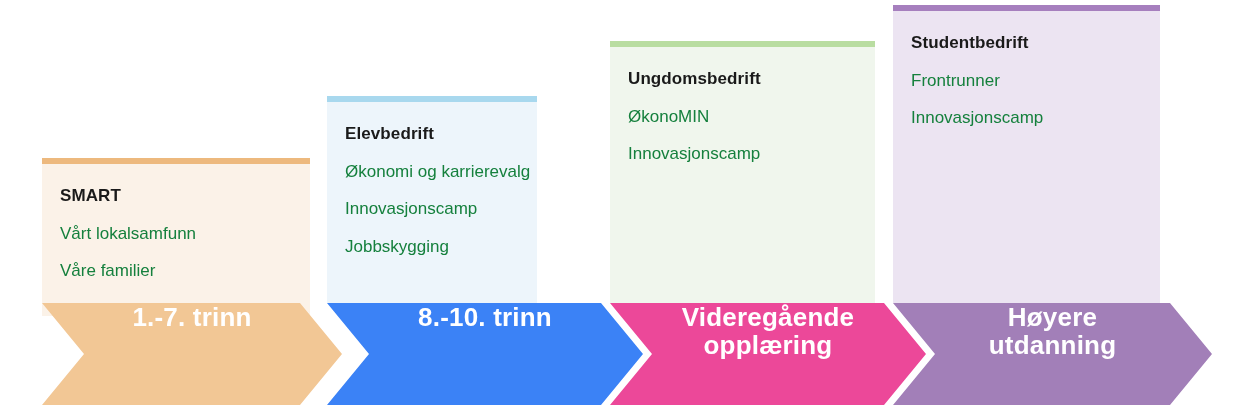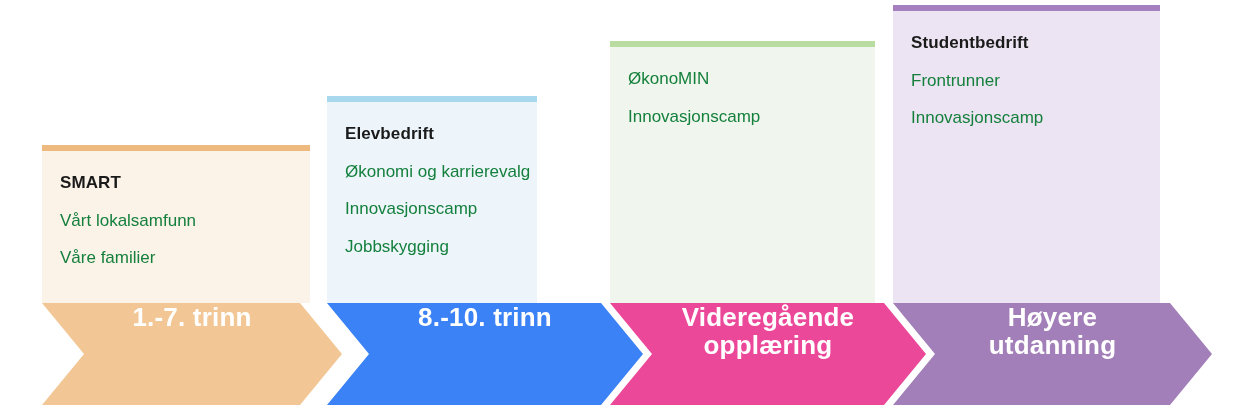--- a/index.html
+++ b/index.html
@@ -79,21 +79,21 @@
     z-index: 2;
     padding: 0 6px;
     white-space: pre-line;
   }
 </style>
 </head>
 <body>
 
 <div id="stage">
 
-  <div class="card" style="left:42px; top:145px; width:268px; height:158px;">
+  <div class="card" style="left:42px; top:158px; width:268px; height:158px;">
     <div class="card-accent" style="background:#edb97e;"></div>
     <div class="card-body" style="background:#fbf2e8;">
       <div class="card-title">SMART</div>
       <div class="card-item">Vårt lokalsamfunn</div>
       <div class="card-item">Våre familier</div>
     </div>
   </div>
 
   <div class="card" style="left:327px; top:96px; width:210px; height:207px;">
     <div class="card-accent" style="background:#a8d8ee;"></div>
@@ -101,20 +101,21 @@
       <div class="card-title">Elevbedrift</div>
       <div class="card-item">Økonomi og karrierevalg</div>
       <div class="card-item">Innovasjonscamp</div>
       <div class="card-item">Jobbskygging</div>
     </div>
   </div>
 
   <div class="card" style="left:610px; top:41px; width:265px; height:262px;">
     <div class="card-accent" style="background:#b9dda1;"></div>
     <div class="card-body" style="background:#f0f6ed;">
+      <div class="card-title">Ungdomsbedrift</div>
       <div class="card-item">ØkonoMIN</div>
       <div class="card-item">Innovasjonscamp</div>
     </div>
   </div>
 
   <div class="card" style="left:893px; top:5px; width:267px; height:298px;">
     <div class="card-accent" style="background:#a67fbe;"></div>
     <div class="card-body" style="background:#ece4f2;">
       <div class="card-title">Studentbedrift</div>
       <div class="card-item">Frontrunner</div>

